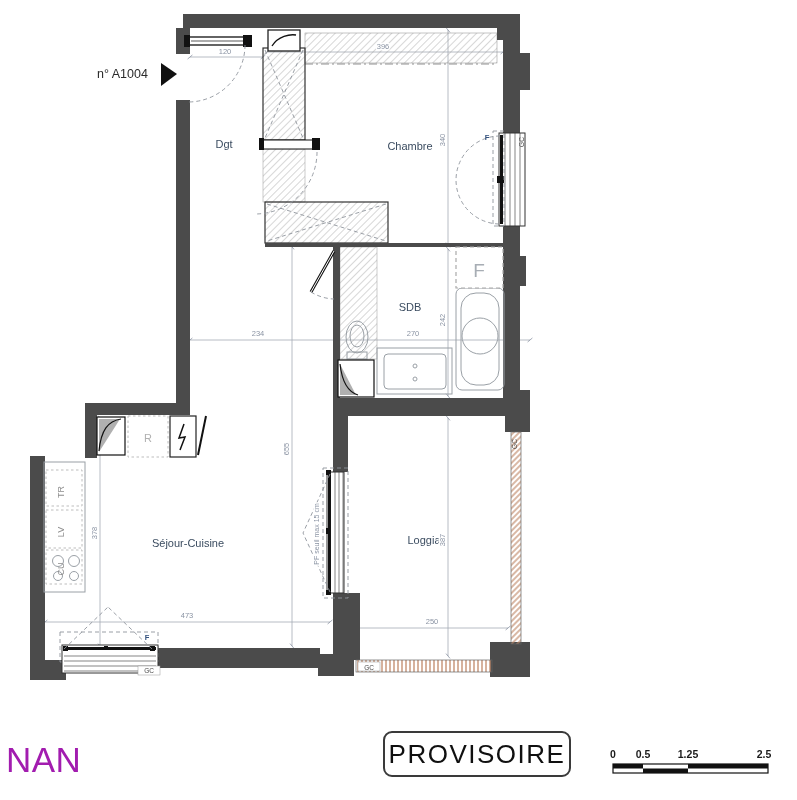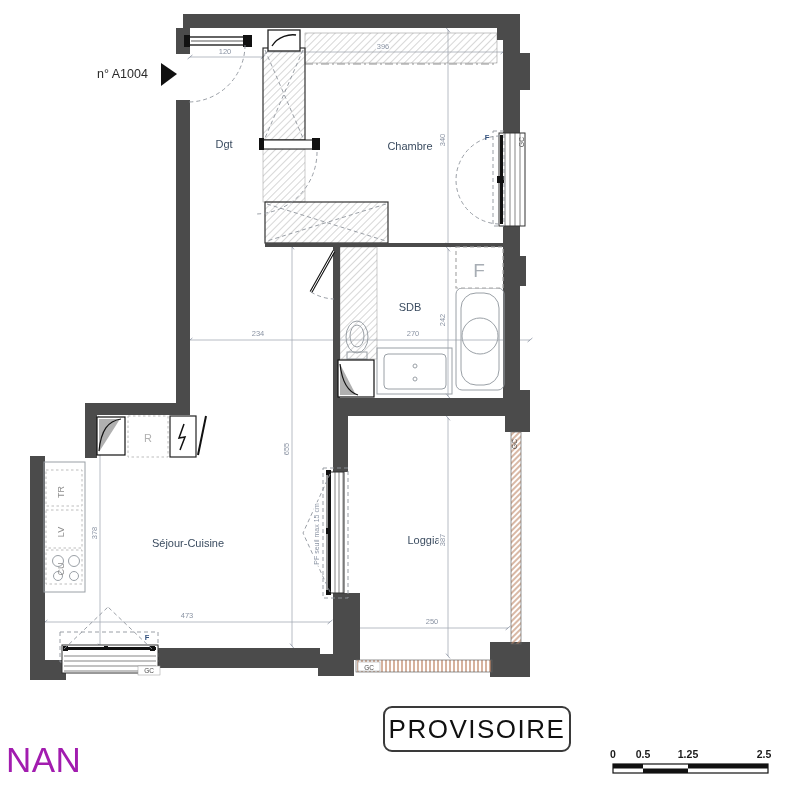--- a/index.html
+++ b/index.html
@@ -12,21 +12,21 @@
   .dim{stroke:#a5abb5;stroke-width:0.8;fill:none;}
   .wallp{fill:#4b4b4b;stroke:none;}
   .fx{fill:none;stroke:#9aa0a6;stroke-width:1;}
   .dash{fill:none;stroke:#8f949c;stroke-width:0.9;stroke-dasharray:4 3;}
   .dashlt{fill:none;stroke:#bdbdbd;stroke-width:1;stroke-dasharray:2.5 2.5;}
   .win{fill:#ffffff;stroke:#333;stroke-width:1;}
   .mull{stroke:#333;stroke-width:0.6;}
   .blk{fill:#111;}
   .smalllbl{font-size:6.5px;fill:#4a4a4a;}
   .flbl{font-size:7.5px;fill:#33517d;font-weight:bold;}
-  .stamp{position:absolute;left:383px;top:706px;width:184px;height:42px;
+  .stamp{position:absolute;left:383px;top:731px;width:184px;height:42px;
          border:2.2px solid #3a3a3a;border-radius:9px;display:flex;align-items:center;
          justify-content:center;font-size:26px;color:#101010;letter-spacing:1.5px;}
   .logo{position:absolute;left:6px;top:740px;font-size:35px;font-weight:500;
         color:#a21caf;letter-spacing:0.5px;}
 </style>
 </head>
 <body>
 
 <div class="canvas">
 

